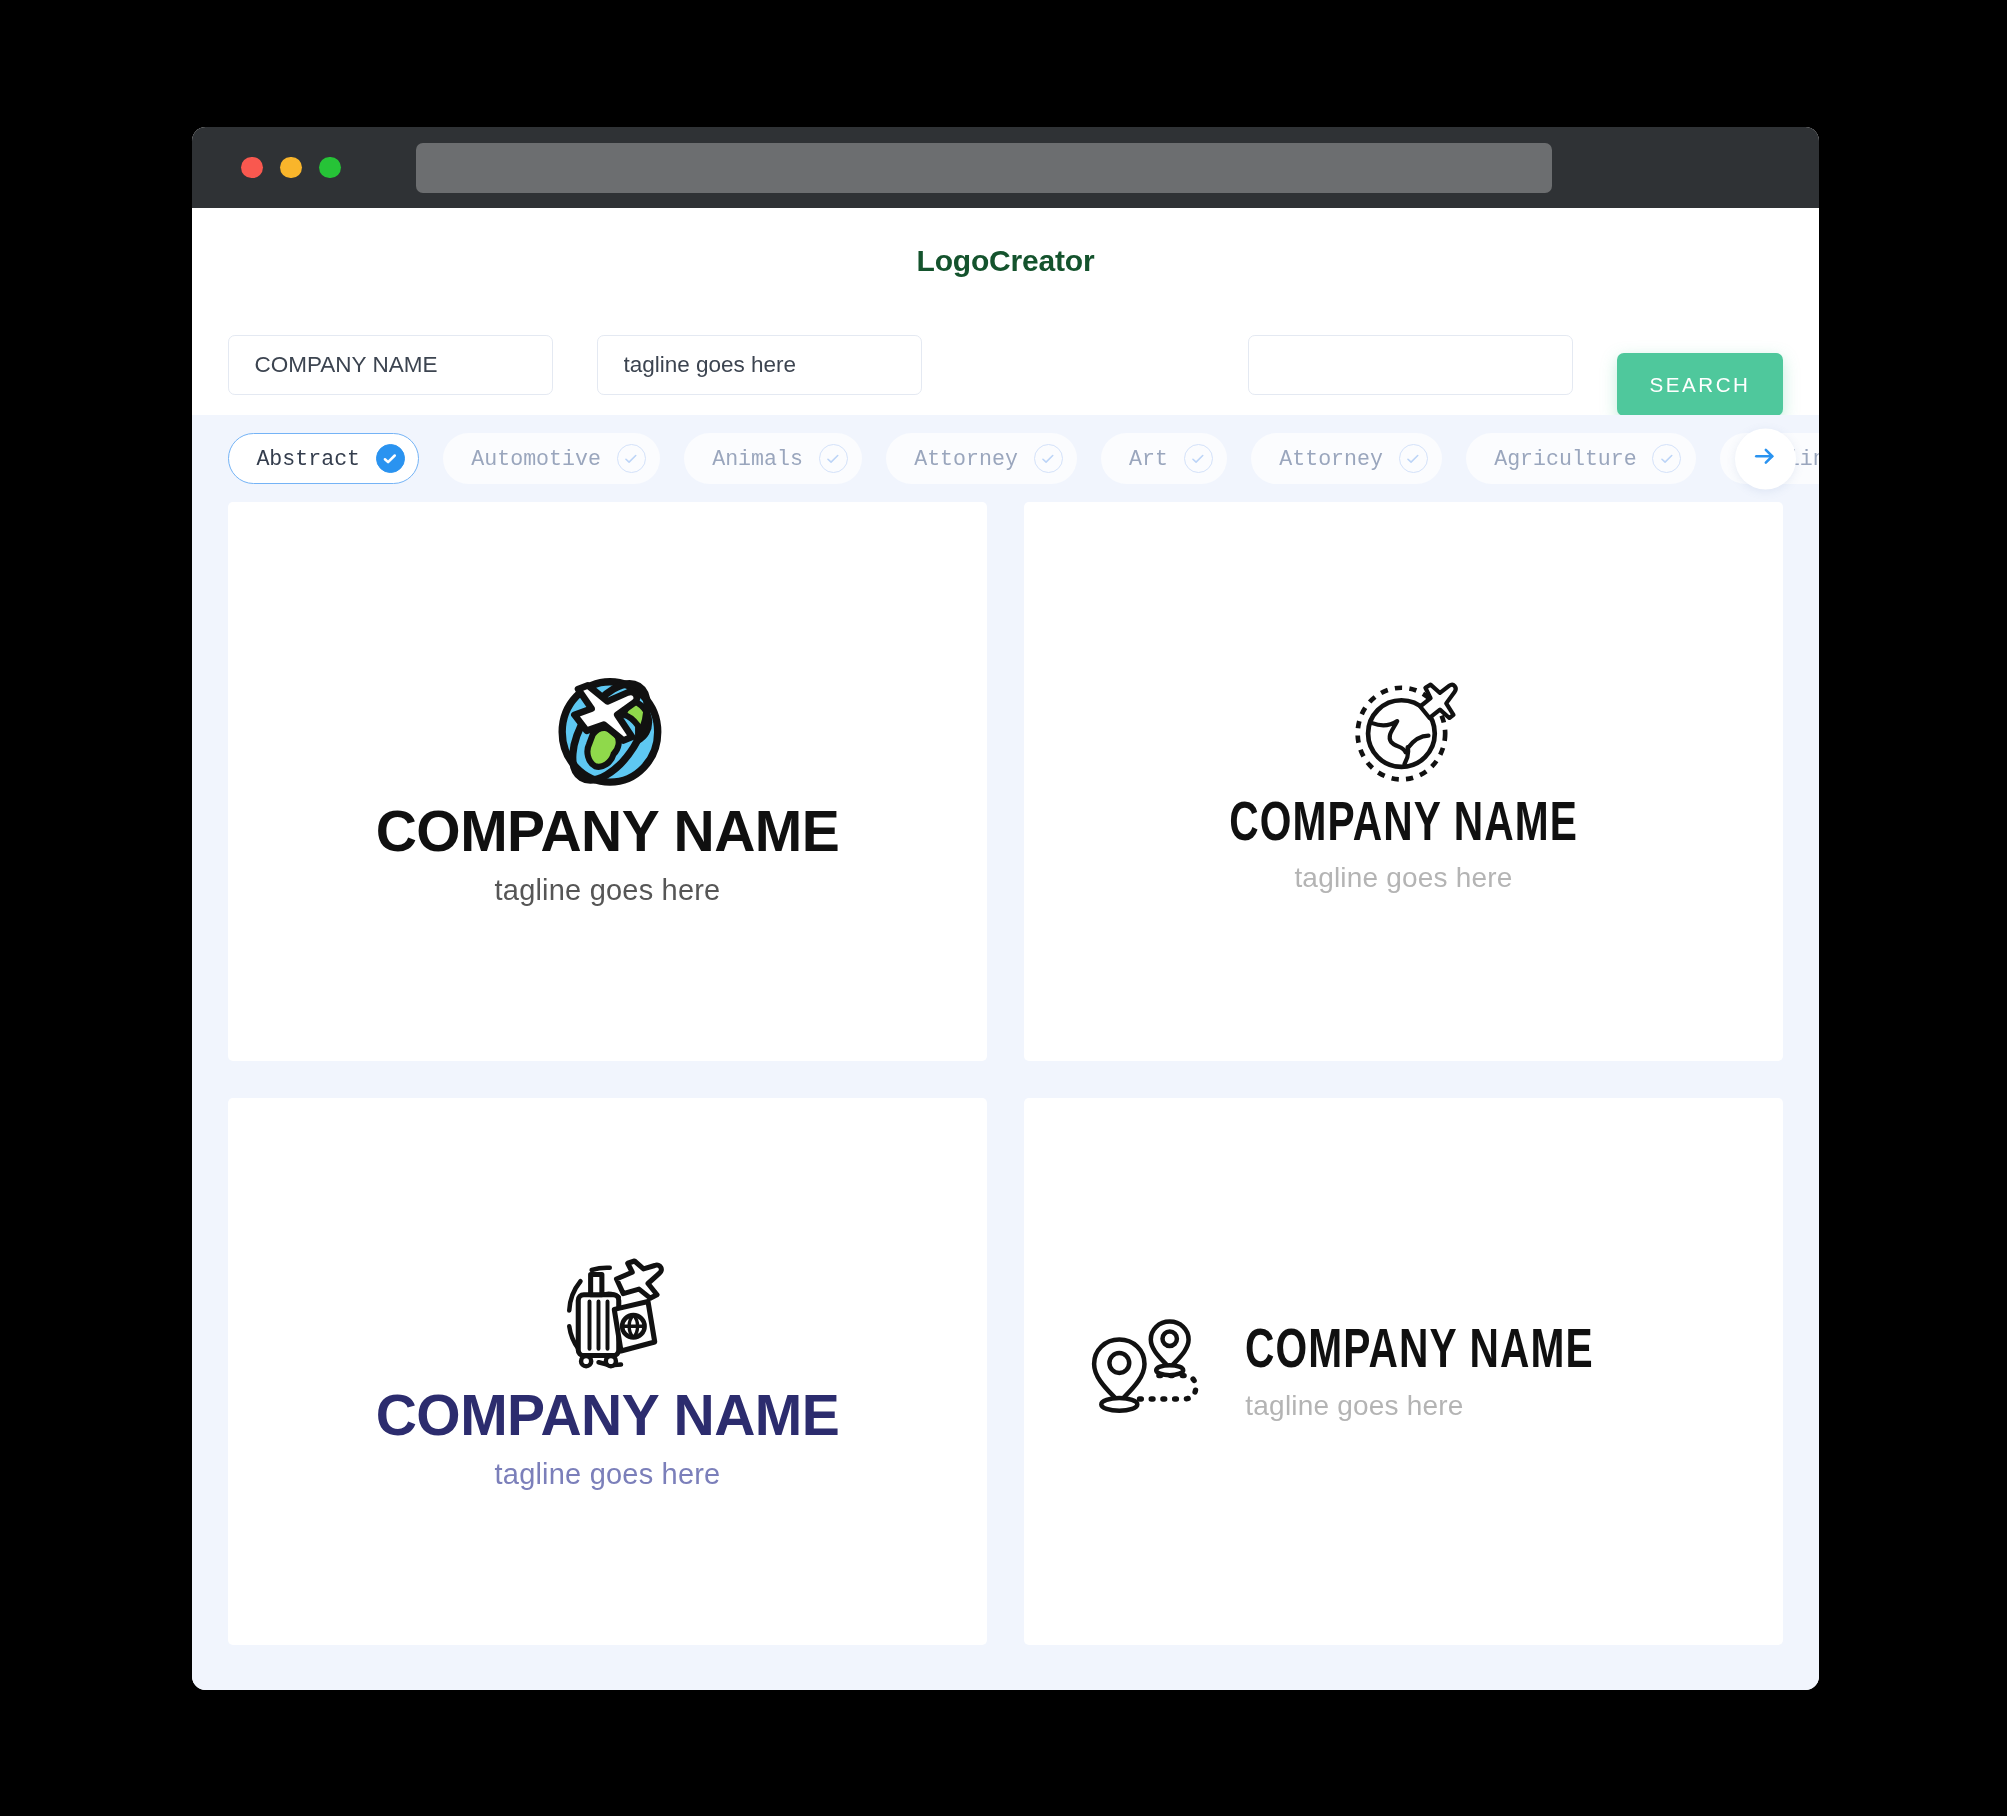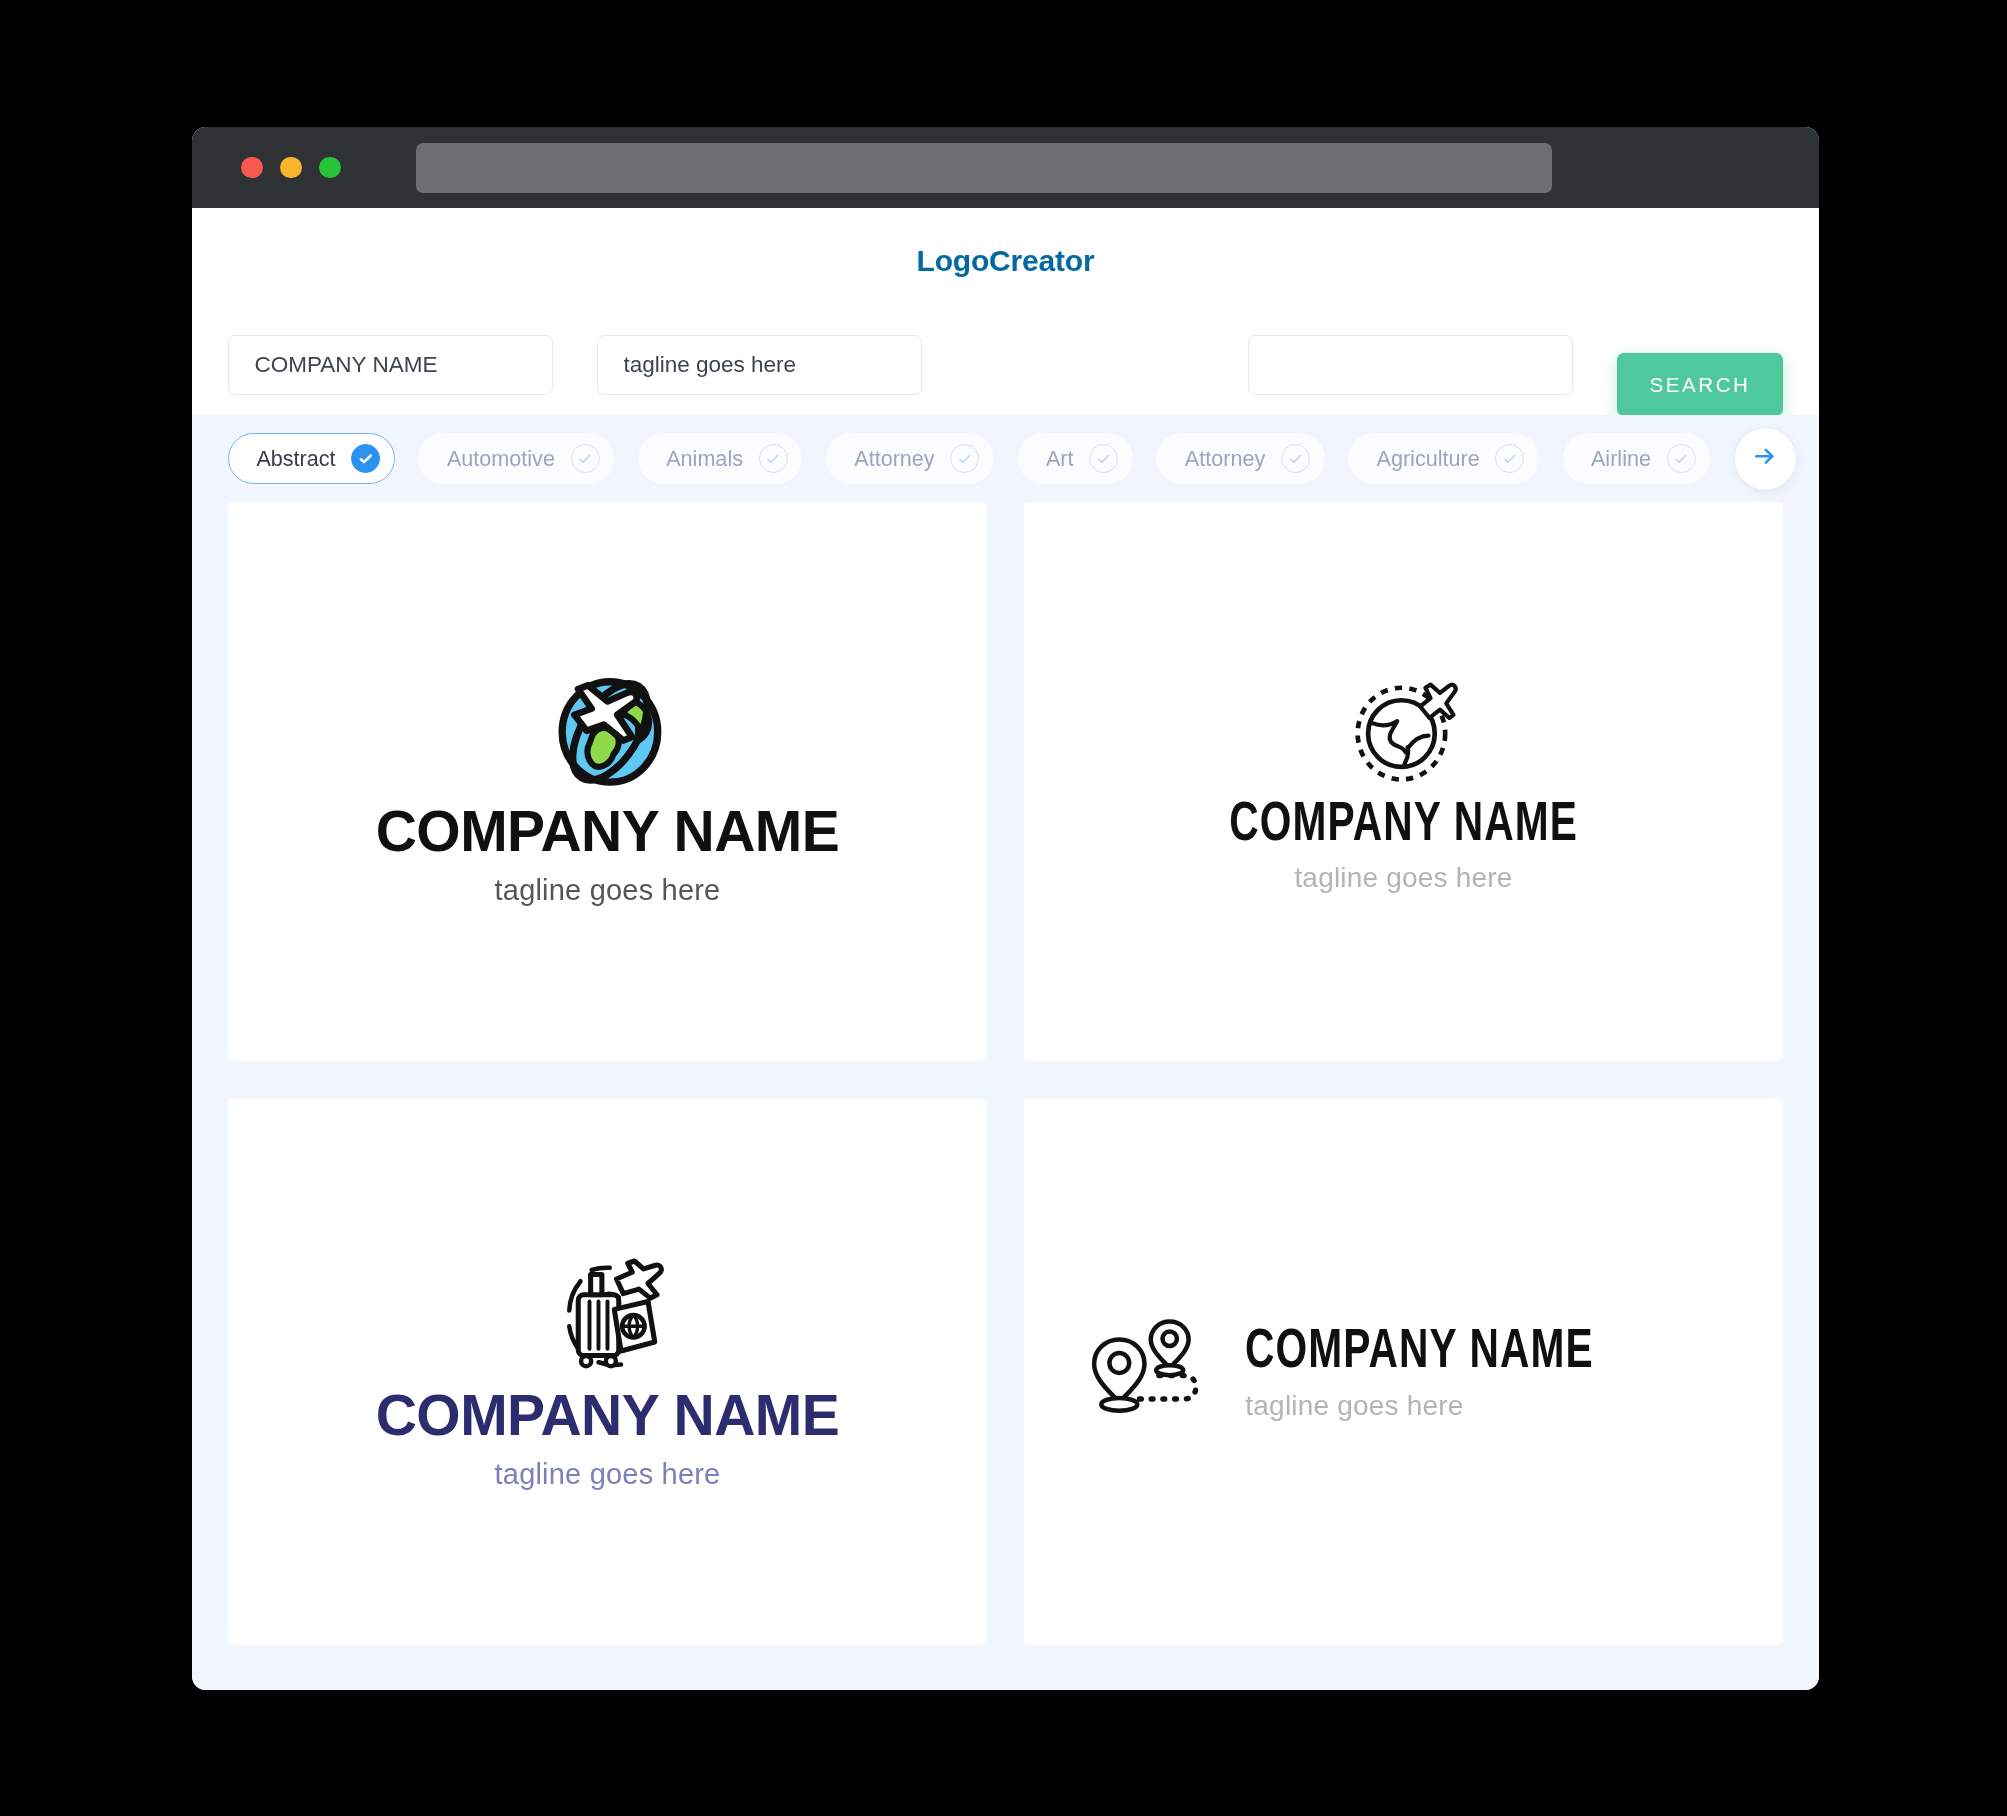--- a/index.html
+++ b/index.html
@@ -49,21 +49,21 @@
   #app-header {
     height: 106px;
     background: #ffffff;
     display: flex;
     align-items: center;
     justify-content: center;
   }
   #app-title {
     font-size: 30px;
     font-weight: bold;
-    color: #0369a1;
+    color: #14532d;
     letter-spacing: -0.2px;
   }
 
   
   #search-row {
     height: 101px;
     background: #ffffff;
     display: flex;
     align-items: center;
     padding: 0 36px;
@@ -114,20 +114,21 @@
     display: flex;
     align-items: center;
     background: #fbfcfe;
     border: 1px solid transparent;
     border-radius: 25.5px;
     padding: 0 13.7px 0 27.4px;
     margin-right: 23.5px;
     white-space: nowrap;
     cursor: pointer;
     flex: 0 0 auto;
+    font-family: Liberation Mono, monospace;
   }
   .chip .chip-label {
     font-size: 21.6px;
     color: #9aa6bd;
     margin-right: 15.7px;
   }
   .chip-check {
     width: 29px; height: 29px;
     border-radius: 50%;
     border: 1.6px solid #d4e2fa;

